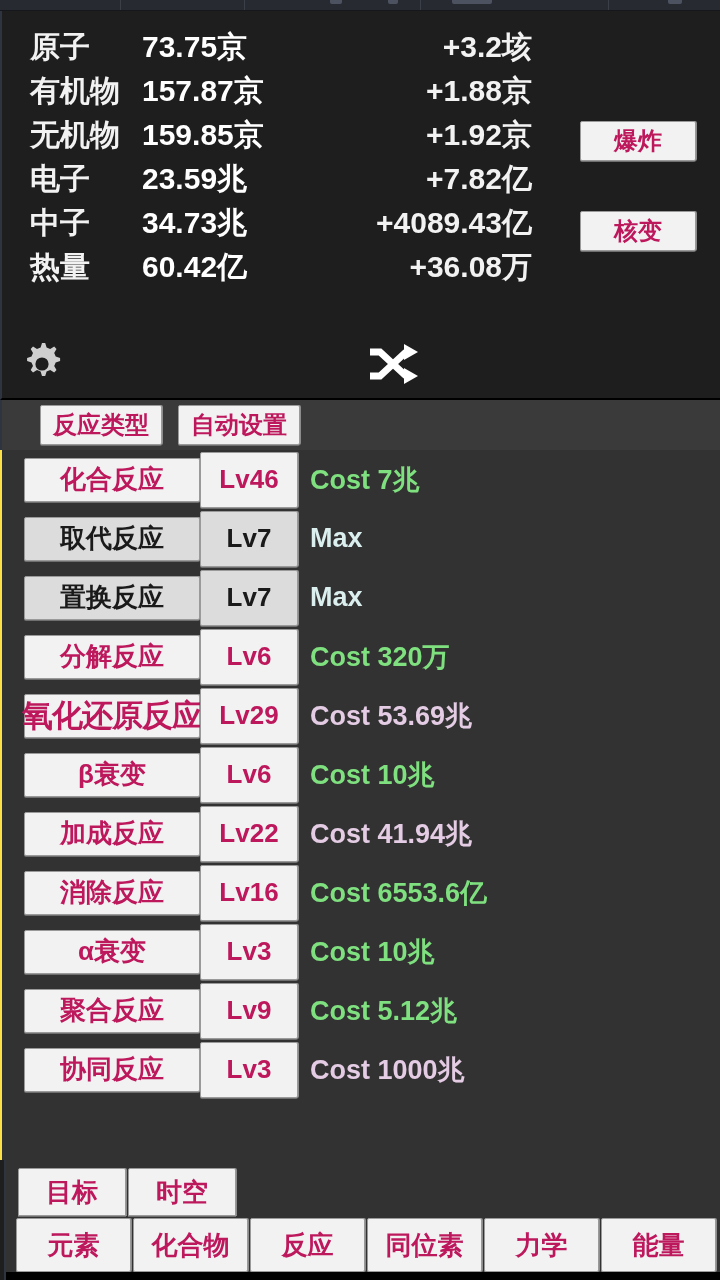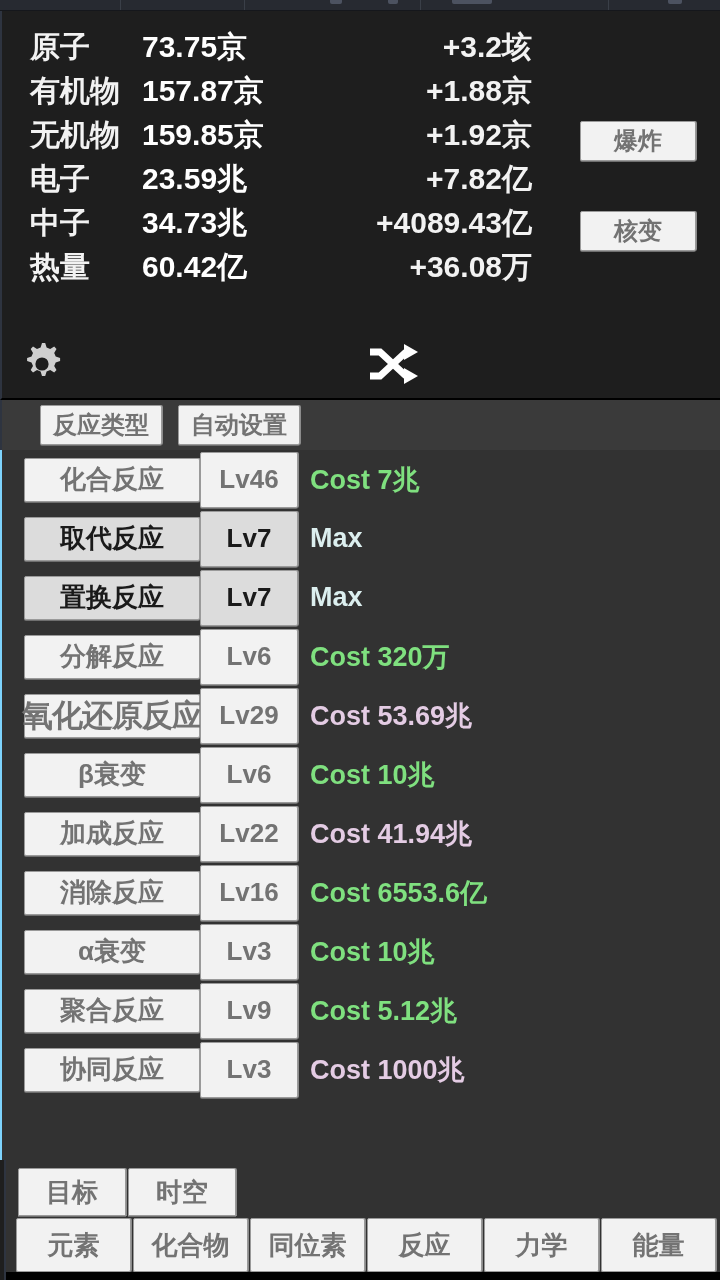--- a/index.html
+++ b/index.html
@@ -49,21 +49,21 @@
   .stat-rate {
     flex: 1; text-align: right; padding-right: 30px;
     color: #f2f2f2; font-size: 30px; font-weight: 700;
     white-space: nowrap;
   }
 
   
   .btn {
     display: inline-flex; align-items: center; justify-content: center;
     background: #f2f2f2;
-    color: #737373;
+    color: #be185d;
     border: 1px solid #9a9a9a;
     border-radius: 2px;
     box-shadow: 0 1px 0 #6f6f6f, 1px 0 0 #8c8c8c;
     font-weight: 700;
     white-space: nowrap;
     cursor: pointer;
     user-select: none;
   }
   .btn.dim { background: #dcdcdc; color: #1a1a1a; }
 
@@ -96,21 +96,21 @@
   .tabstrip .btn {
     position: absolute; top: 5px; height: 40px; font-size: 24px; padding: 0 12px;
   }
   #tab-reaction-type { left: 38px; width: 122px; }
   #tab-auto-setting  { left: 176px; width: 122px; }
 
   
   .list {
     position: absolute; top: 450px; left: 0; width: 720px; height: 710px;
     background: #323232;
-    border-left: 2px solid #7dd3fc;
+    border-left: 2px solid #fde047;
     overflow: hidden;
   }
   .rx-row {
     position: relative; height: 59px;
     display: flex; align-items: center;
     padding-left: 22px;
   }
   .rx-name {
     height: 44px; font-size: 26px; padding: 0 8px;
     width: 176px;
@@ -295,20 +295,20 @@
   </div>
 
   <div class="navwrap">
     <div class="nav-top">
       <div class="btn">目标</div>
       <div class="btn">时空</div>
     </div>
     <div class="nav-bottom">
       <div class="btn">元素</div>
       <div class="btn">化合物</div>
+      <div class="btn">反应</div>
       <div class="btn">同位素</div>
-      <div class="btn">反应</div>
       <div class="btn">力学</div>
       <div class="btn">能量</div>
     </div>
   </div>
 
 </div>
 
 </body></html>

